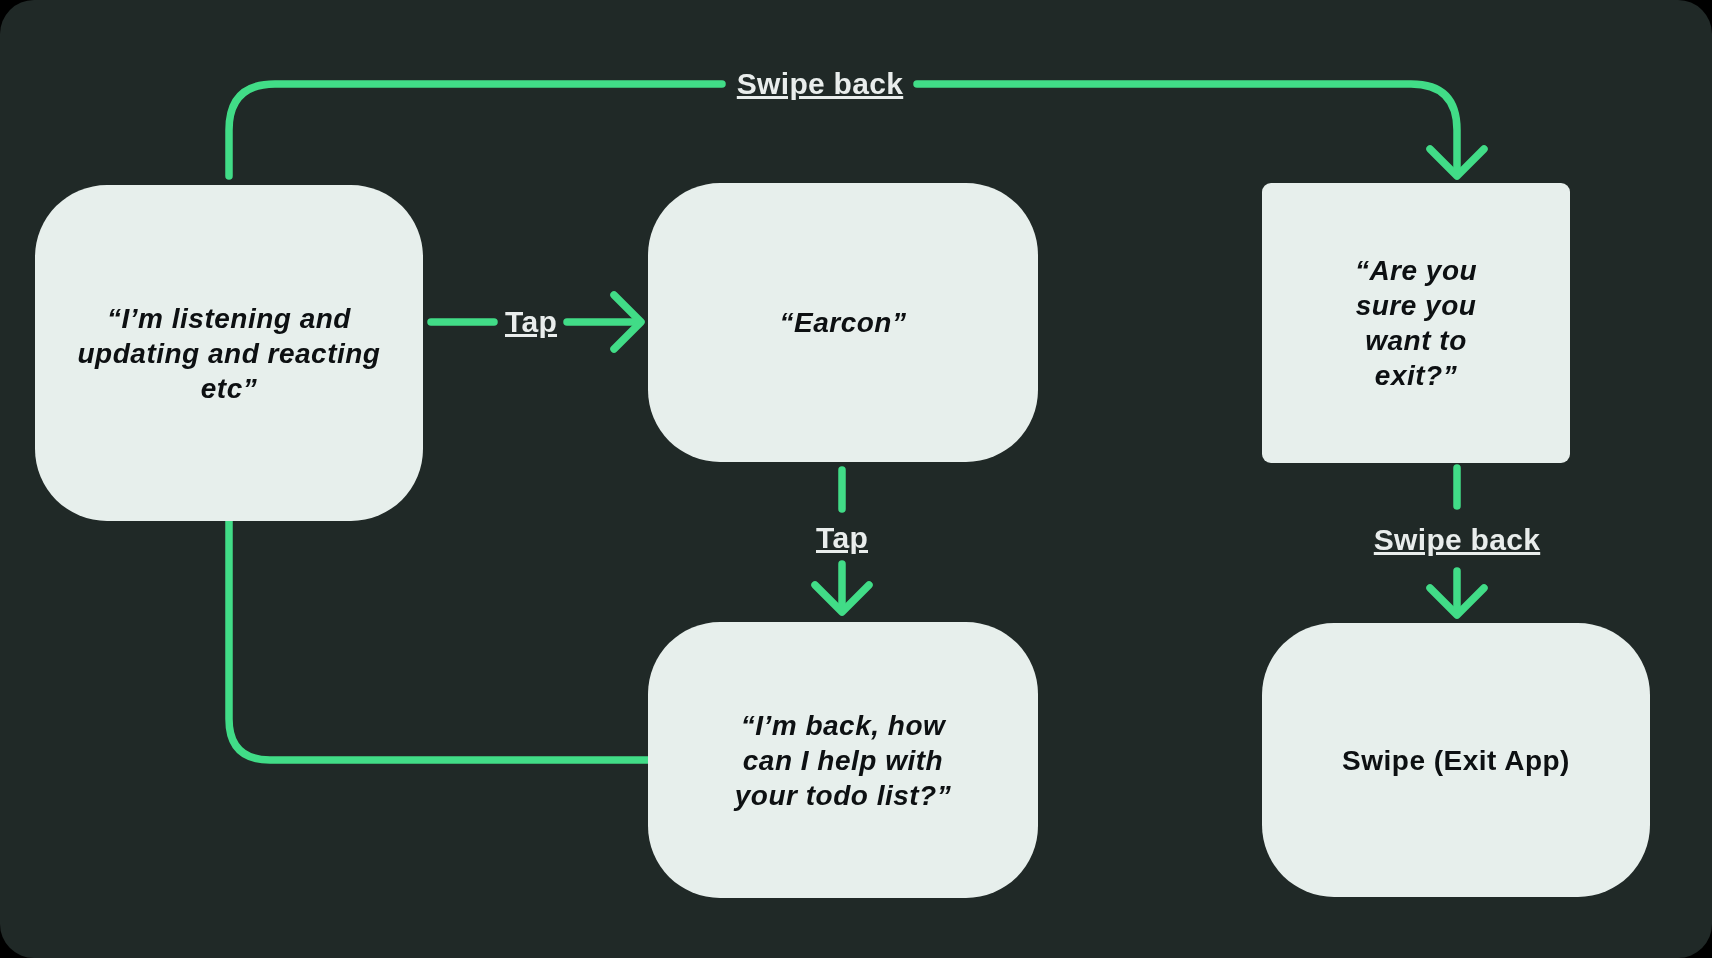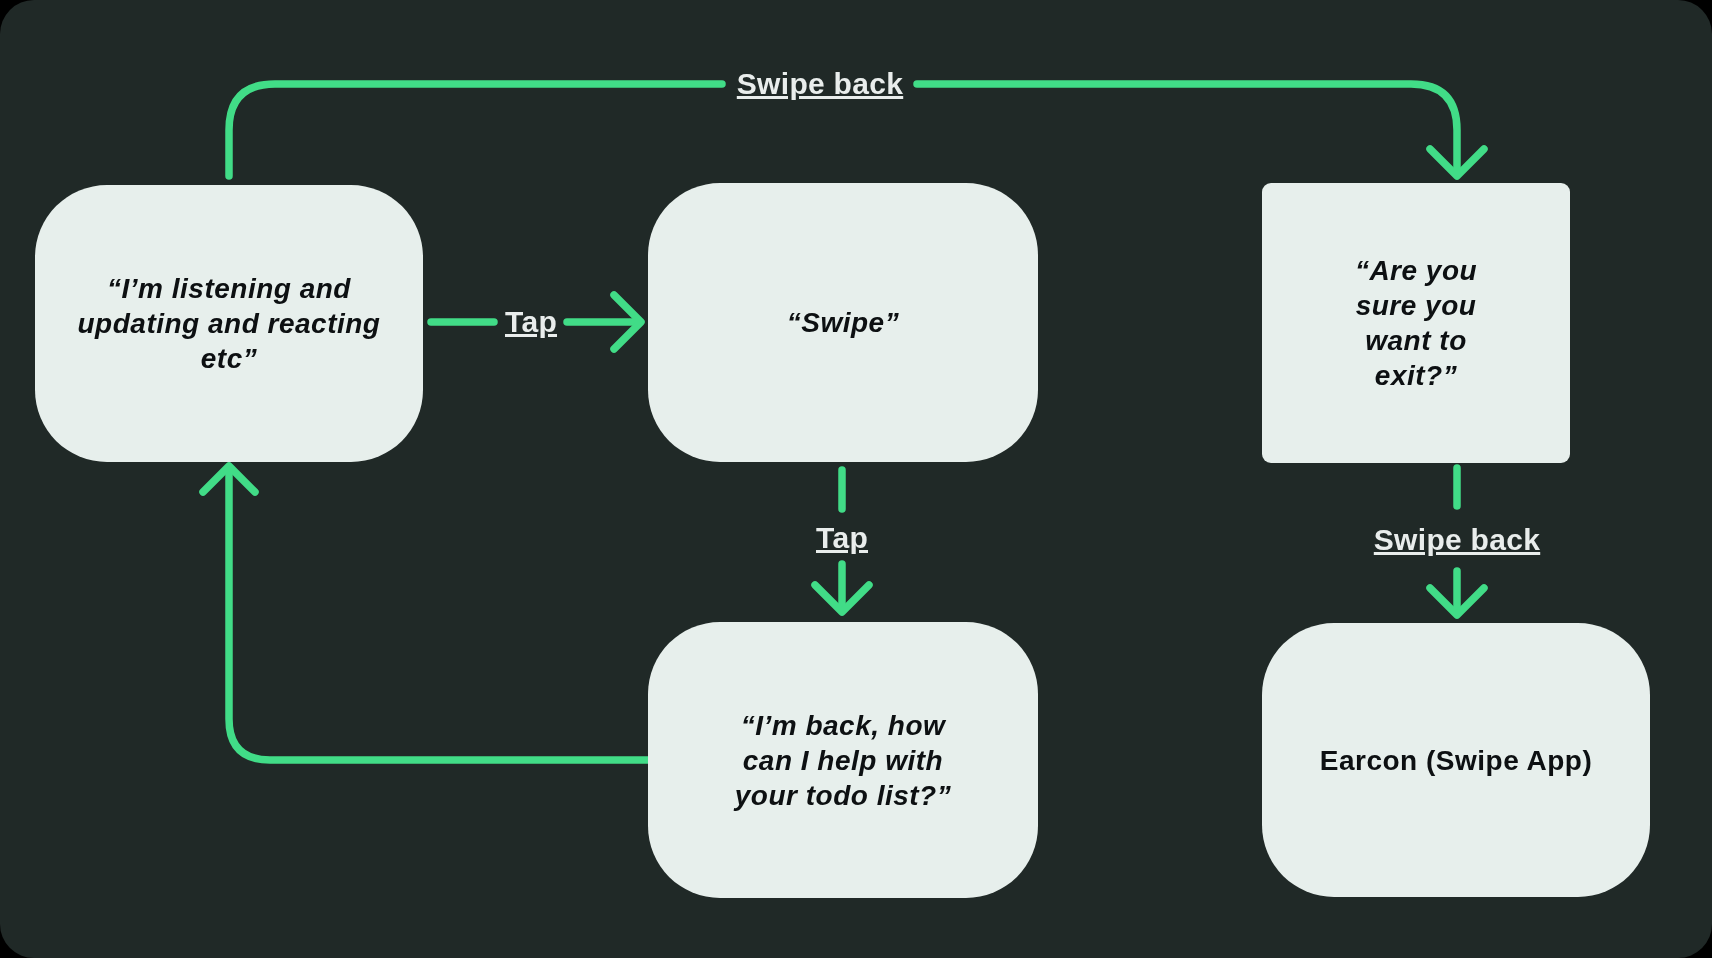--- a/index.html
+++ b/index.html
@@ -26,21 +26,21 @@
   .node{
     position:absolute;
     background:var(--node-fill);
     border-radius:72px;
     display:flex;align-items:center;justify-content:center;
     text-align:center;
     color:var(--node-text);
     font-size:28px;font-weight:bold;line-height:35px;letter-spacing:.5px;
   }
   .node.quote{font-style:italic;}
-  .node-listening{left:35px;top:185px;width:388px;height:277px;padding:12px 42px;}
+  .node-listening{left:35px;top:185px;width:388px;height:336px;padding:12px 42px;}
   .node-paused{left:648px;top:183px;width:390px;height:279px;padding:0 40px;}
   .node-exit-confirm{left:1262px;top:183px;width:308px;height:280px;padding:0 62px;border-radius:9px;}
   .node-back{left:648px;top:622px;width:390px;height:276px;padding:0 64px;}
   .node-earcon{left:1262px;top:623px;width:388px;height:274px;padding:0 30px;}
   .edge-label{
     position:absolute;transform:translate(-50%,-50%);
     color:var(--label-text);
     font-size:30px;font-weight:bold;letter-spacing:.3px;
     white-space:nowrap;
     text-decoration:underline;
@@ -75,33 +75,33 @@
 
     <path class="edge" d="M 648 760 L 270 760 Q 229 760 229 719 L 229 470"></path>
     <path class="edge" d="M 203 492 L 229 466 L 255 492"></path>
   </svg>
 
   <div class="node quote node-listening">
     <span>“I’m listening and updating and reacting etc”</span>
   </div>
 
   <div class="node quote node-paused">
-    <span>“Swipe”</span>
+    <span>“Earcon”</span>
   </div>
 
   <div class="node quote node-exit-confirm">
     <span>“Are you sure you want to exit?”</span>
   </div>
 
   <div class="node quote node-back">
     <span>“I’m back, how can I help with your todo list?”</span>
   </div>
 
   <div class="node node-earcon">
-    <span>Earcon (Swipe App)</span>
+    <span>Swipe (Exit App)</span>
   </div>
 
   <div class="edge-label lbl-swipe-back-top">Swipe back</div>
 
   <div class="edge-label lbl-tap-right">Tap</div>
 
   <div class="edge-label lbl-tap-down">Tap</div>
 
   <div class="edge-label lbl-swipe-back-bottom">Swipe back</div>
 

